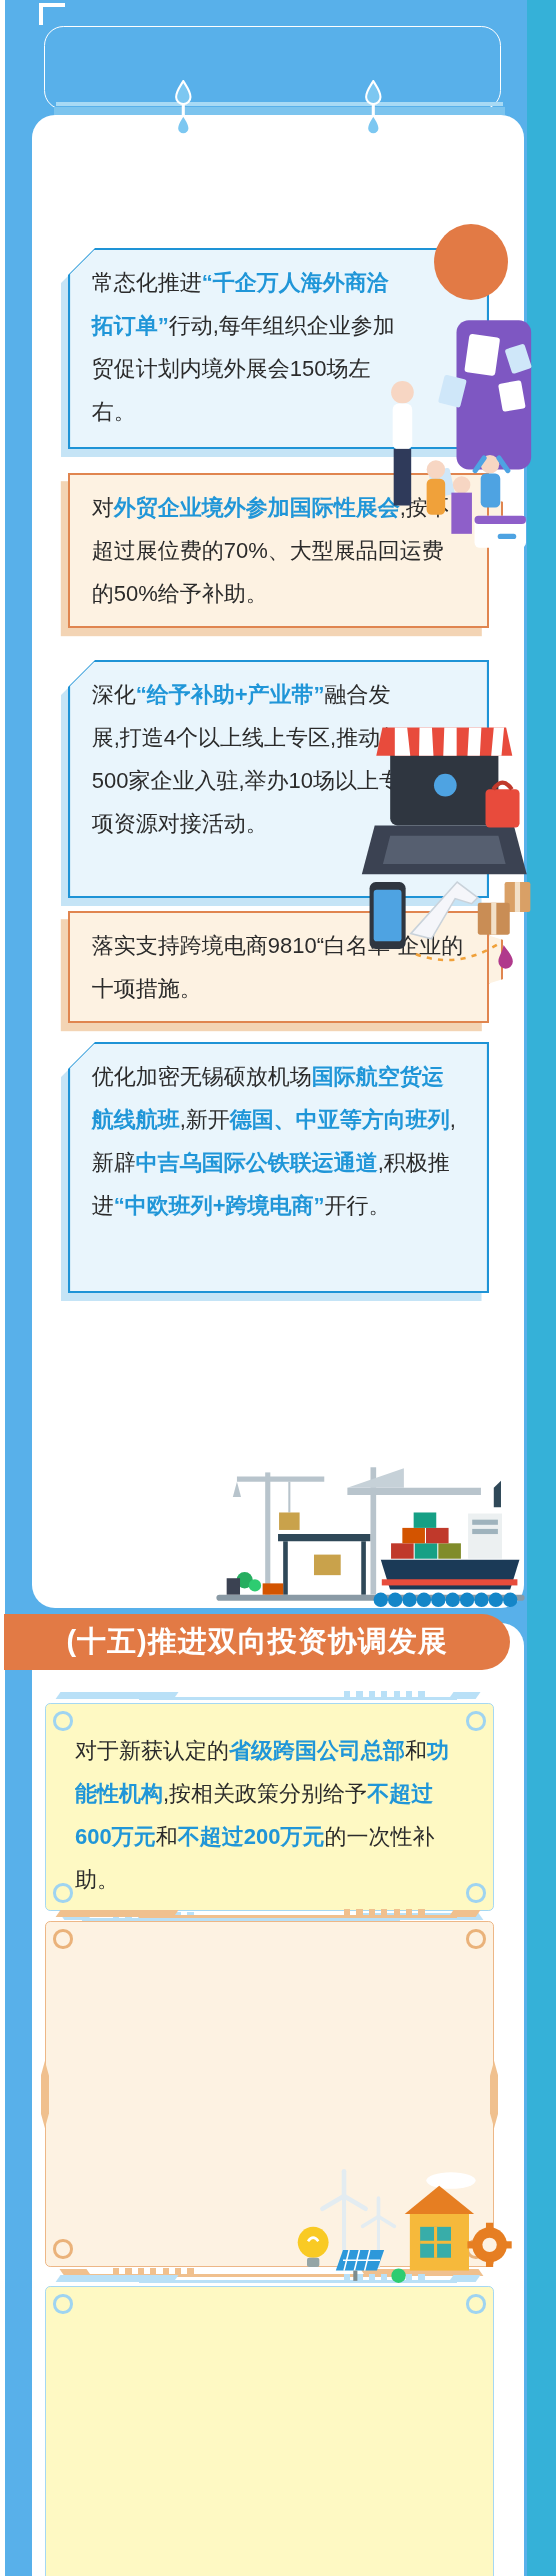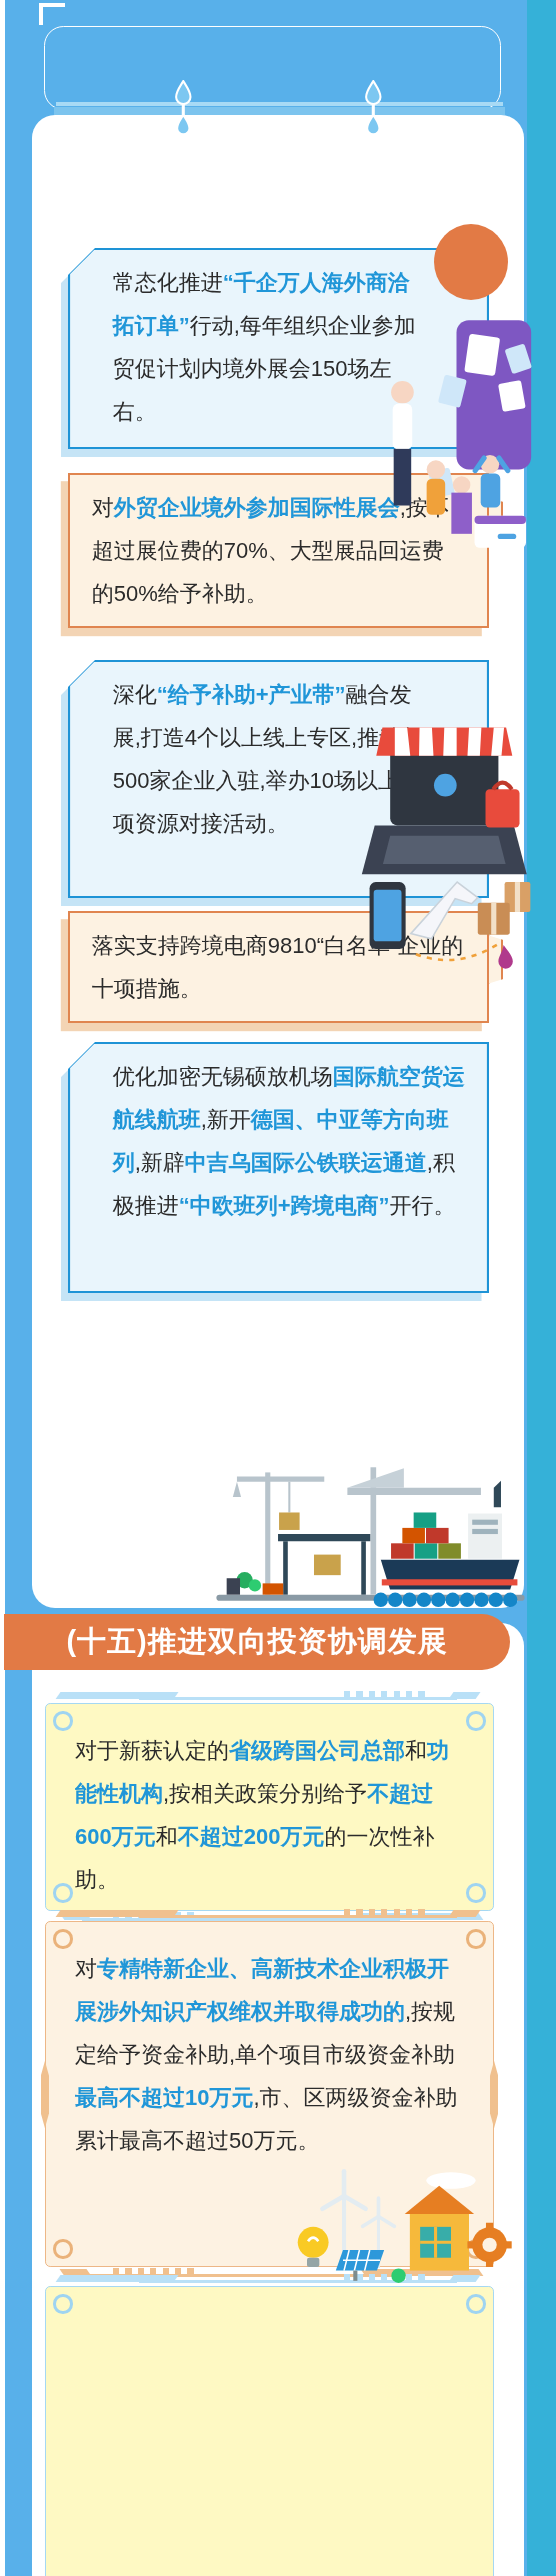--- a/index.html
+++ b/index.html
@@ -37,21 +37,21 @@
     background:#e27a45;z-index:5;}
 
   
   .cardw{position:absolute;left:68px;width:421px;z-index:2;}
   .cardw .shadow,.cardw .frame,.cardw .inner{position:absolute;}
   .cardw .shadow{inset:0;transform:translate(-7.2px,8.2px);z-index:0;}
   .cardw .frame{inset:0;z-index:1;}
   .cardw .inner{inset:2.1px;z-index:2;}
   .blue-fold .shadow{background:#c5e4f6;clip-path:polygon(27px 0,100% 0,100% 100%,0 100%,0 27px);}
   .blue-fold .frame{background:#1e93d6;clip-path:polygon(27px 0,100% 0,100% 100%,0 100%,0 27px);}
-  .blue-fold .inner{background:#e9f5fc;clip-path:polygon(24px 0,100% 0,100% 100%,0 100%,0 24px);padding-left:21px;}
+  .blue-fold .inner{background:#e9f5fc;clip-path:polygon(24px 0,100% 0,100% 100%,0 100%,0 24px);}
   .cream-fold .shadow{background:#f3d4b4;}
   .cream-fold .frame{background:#e0854f;}
   .cream-fold .inner{background:#fdf2e2;}
   .cream-fold .tab{position:absolute;right:-14.4px;top:23px;width:15.5px;height:47px;z-index:0;
     background:#fdf2e2;border:2.1px solid #e0854f;
     clip-path:polygon(0 0,100% 12%,100% 88%,0 100%);}
   .card-text{position:relative;padding:11.3px 21.6px;font-size:22px;line-height:43px;color:#2b2b2b;}
   .hl{color:#2096d8;font-weight:bold;}
 
   
@@ -181,21 +181,20 @@
         <span class="d-line"></span>
         <span class="d-ticks"></span>
         <span class="d-sq"></span>
       </div>
     <div class="deco deco-bot">
         <span class="d-slant"></span>
         <span class="d-line"></span>
         <span class="d-ticks"></span>
         <span class="d-sq"></span>
       </div>
-    <div class="card-text"><span>对</span><span class="hl">专精特新企业、高新技术企业积极开展涉外知识产权维权并取得成功的</span><span>,按规定给予资金补助,单个项目市级资金补助</span><span class="hl">最高不超过10万元</span><span>,市、区两级资金补助累计最高不超过50万元。</span></div>
   </div>
   <div class="tcard blue-tech" style="top:2286px;height:336px">
     <span class="ring tl"></span>
       <span class="ring tr"></span>
 
     <div class="deco deco-top">
         <span class="d-slant"></span>
         <span class="d-line"></span>
         <span class="d-ticks"></span>
         <span class="d-sq"></span>

